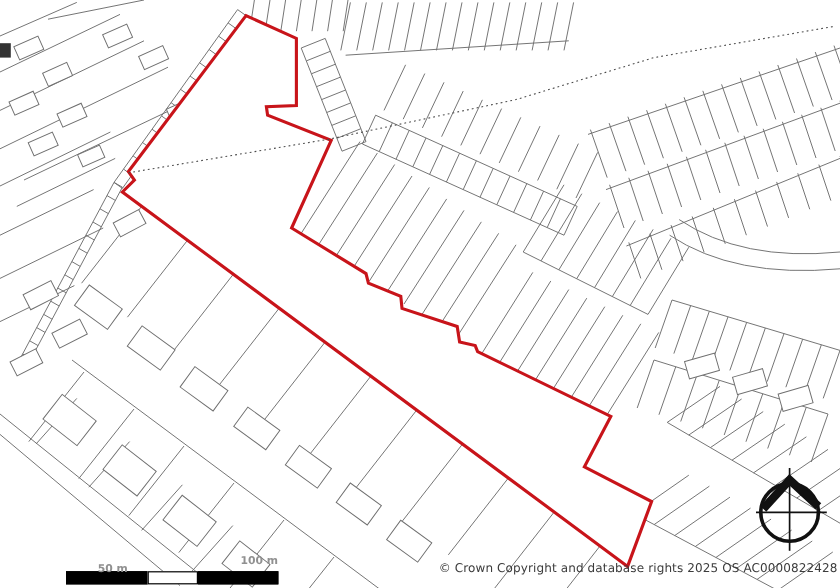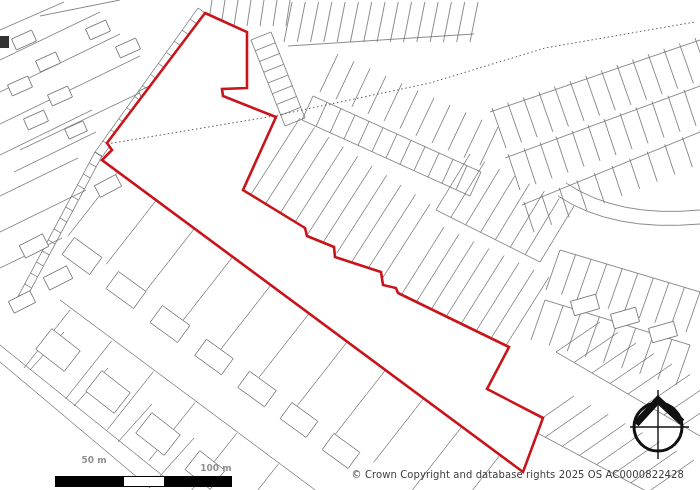--- a/index.html
+++ b/index.html
@@ -8,21 +8,21 @@
     overflow:hidden; font-family:"DejaVu Sans", sans-serif;
   }
   .stage svg { position:absolute; left:0; top:0; }
   .scalebar { position:absolute; display:flex; }
   .scalebar .seg { height:100%; box-sizing:border-box; }
   .scale-label {
     position:absolute; font-size:9px; color:#909090;
     transform:translateX(-50%); white-space:nowrap; font-weight:bold;
   }
   .copyright {
-    position:absolute; right:16px; bottom:10px; font-size:10px;
+    position:absolute; right:2px; bottom:10px; font-size:10px;
     letter-spacing:0.1px; white-space:nowrap;
   }
 </style>
 </head>
 <body>
 
 <div class="stage">
   <svg id="map-svg" width="700" height="490" viewBox="0 0 700 490" xmlns="http://www.w3.org/2000/svg">
       <rect x="0" y="0" width="700" height="490" fill="#ffffff"></rect>
       <g>
@@ -302,17 +302,17 @@
         <circle cx="658" cy="427" r="24" fill="none" stroke="#111111" stroke-width="3"></circle>
         <polyline points="636,424 658,400 682,422" fill="none" stroke="#111111" stroke-width="7"></polyline>
       </g>
     </svg>
 
   <div class="scalebar" id="scalebar" style="left: 55px; top: 476px; height: 11px;">
       <div class="seg" style="width: 68px; background: rgb(0, 0, 0); border: 1px solid rgb(0, 0, 0);"></div>
       <div class="seg" style="width: 42px; background: rgb(255, 255, 255); border: 1px solid rgb(0, 0, 0);"></div>
       <div class="seg" style="width: 67px; background: rgb(0, 0, 0); border: 1px solid rgb(0, 0, 0);"></div>
     </div>
-  <div class="scale-label" id="lbl50" style="left: 94px; top: 455px; color: rgb(144, 144, 144);">50 m</div>
+  <div class="scale-label" id="lbl50" style="left: 94px; top: 470px; color: rgb(144, 144, 144);">50 m</div>
   <div class="scale-label" id="lbl100" style="left: 216px; top: 463px; color: rgb(144, 144, 144);">100 m</div>
 
   <div class="copyright" style="color: rgb(60, 60, 60);">© Crown Copyright and database rights 2025 OS AC0000822428</div>
 </div>
 
 </body></html>

